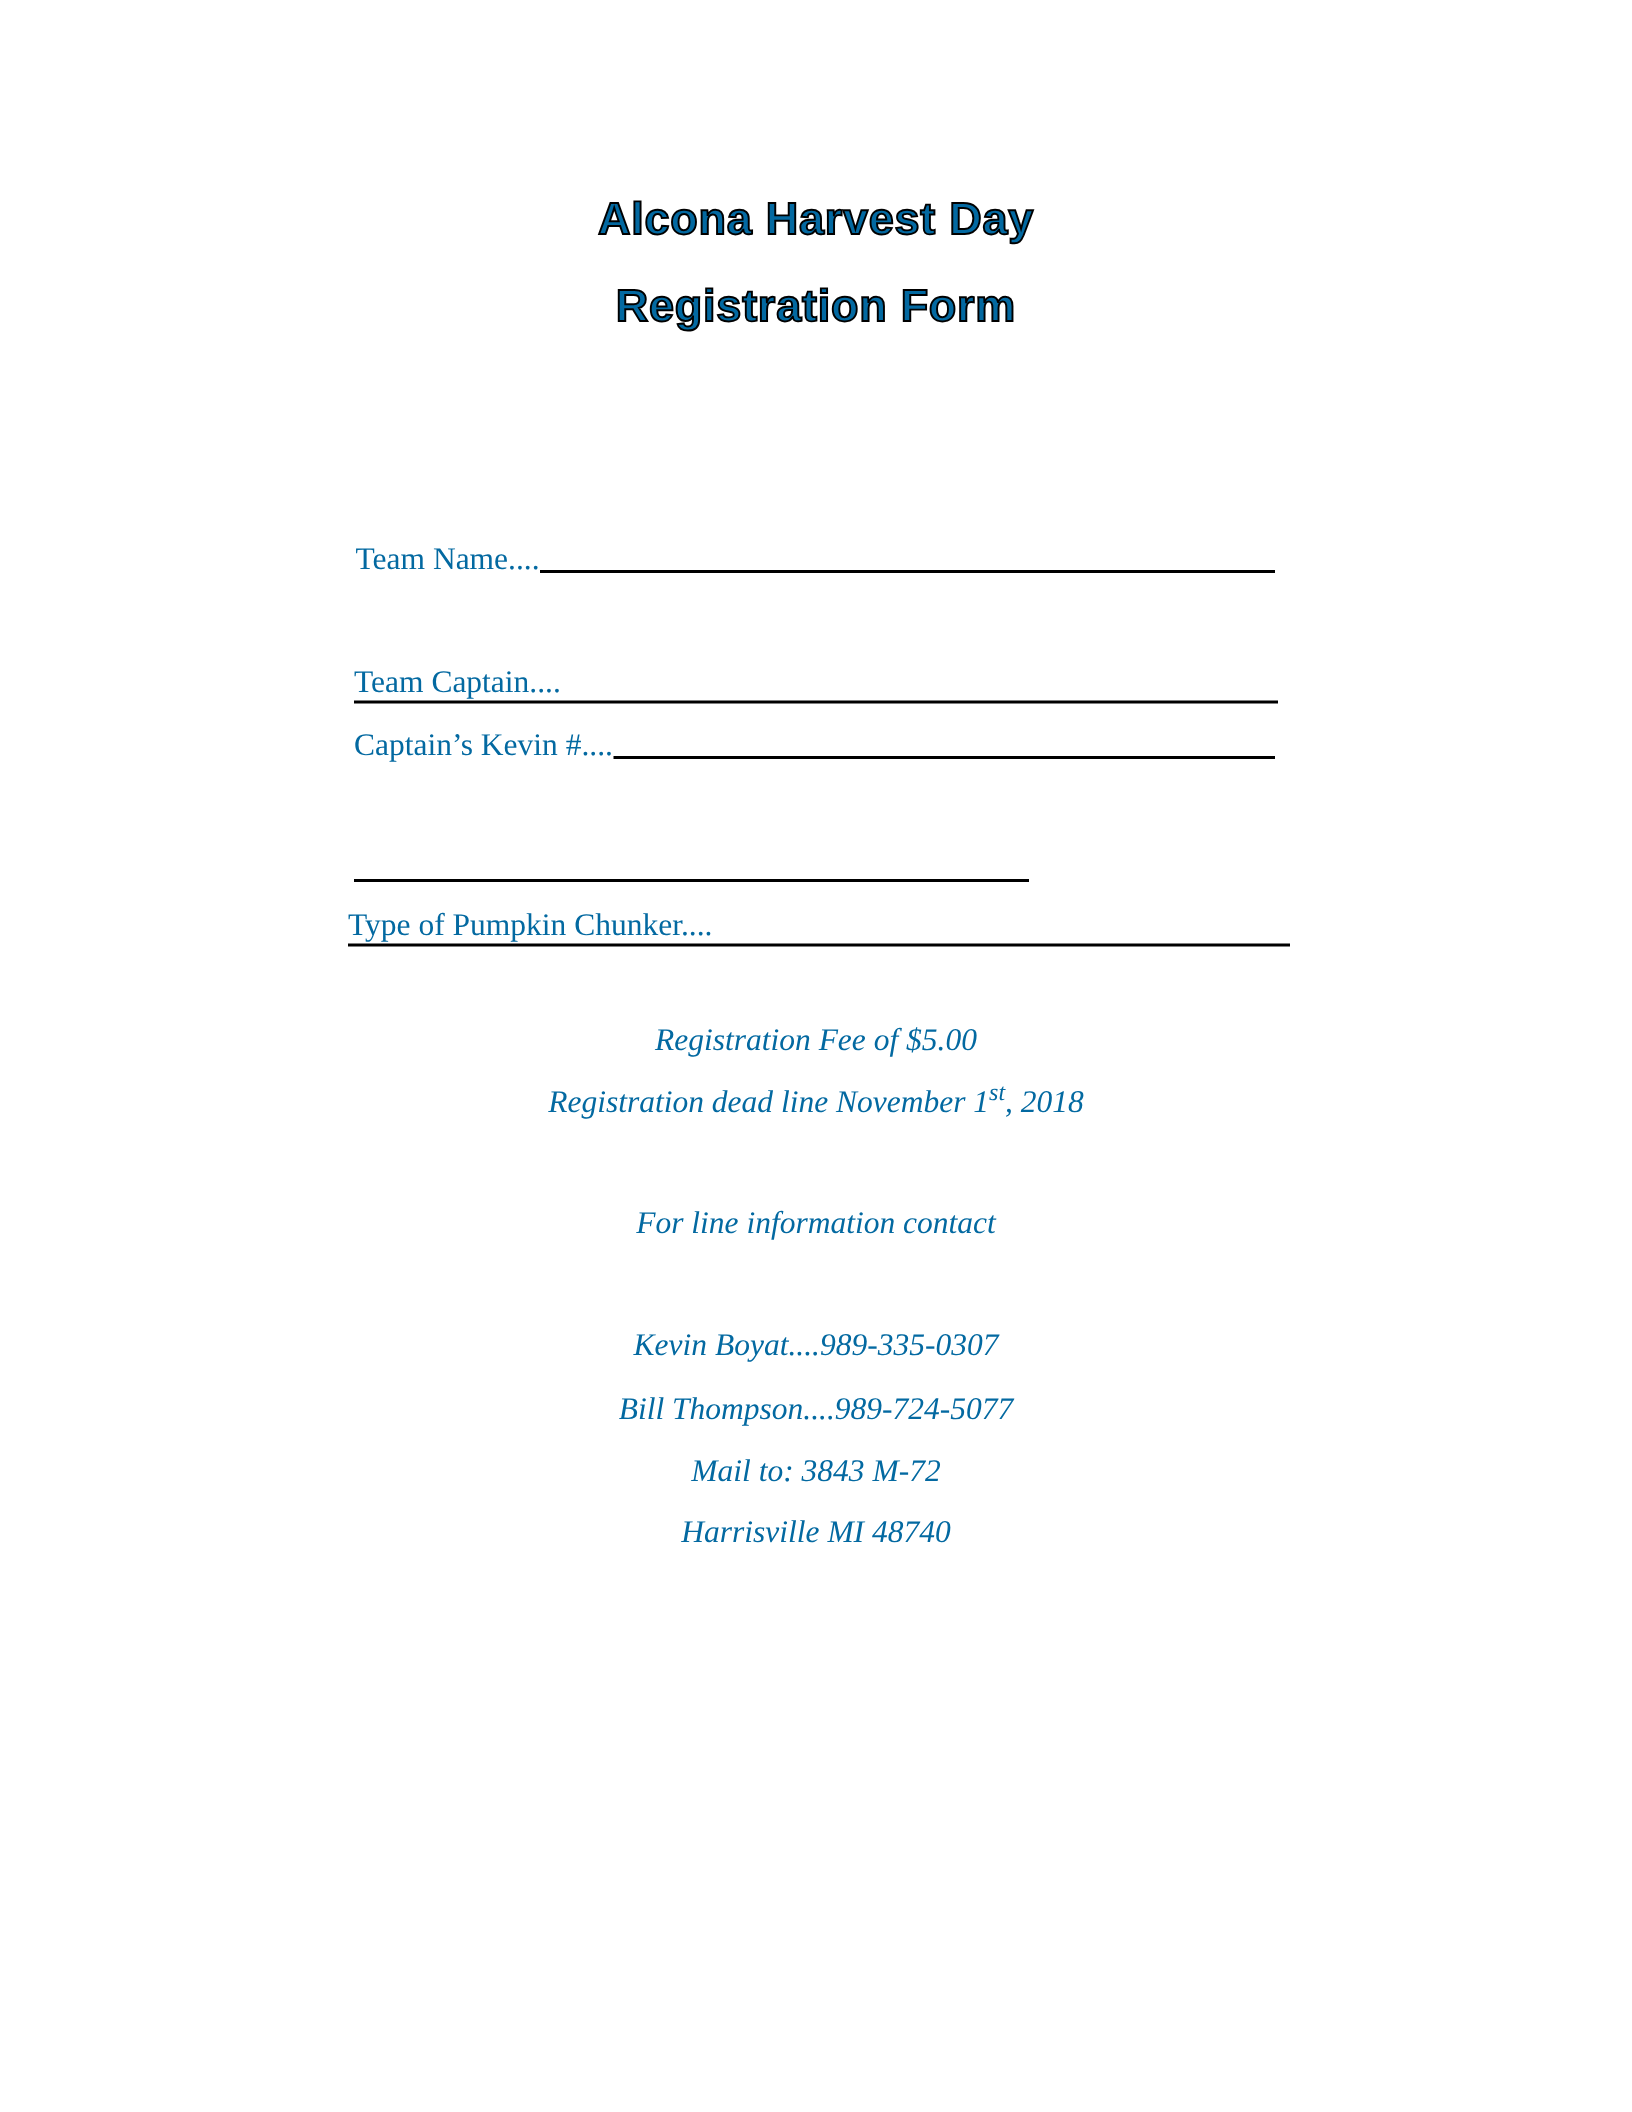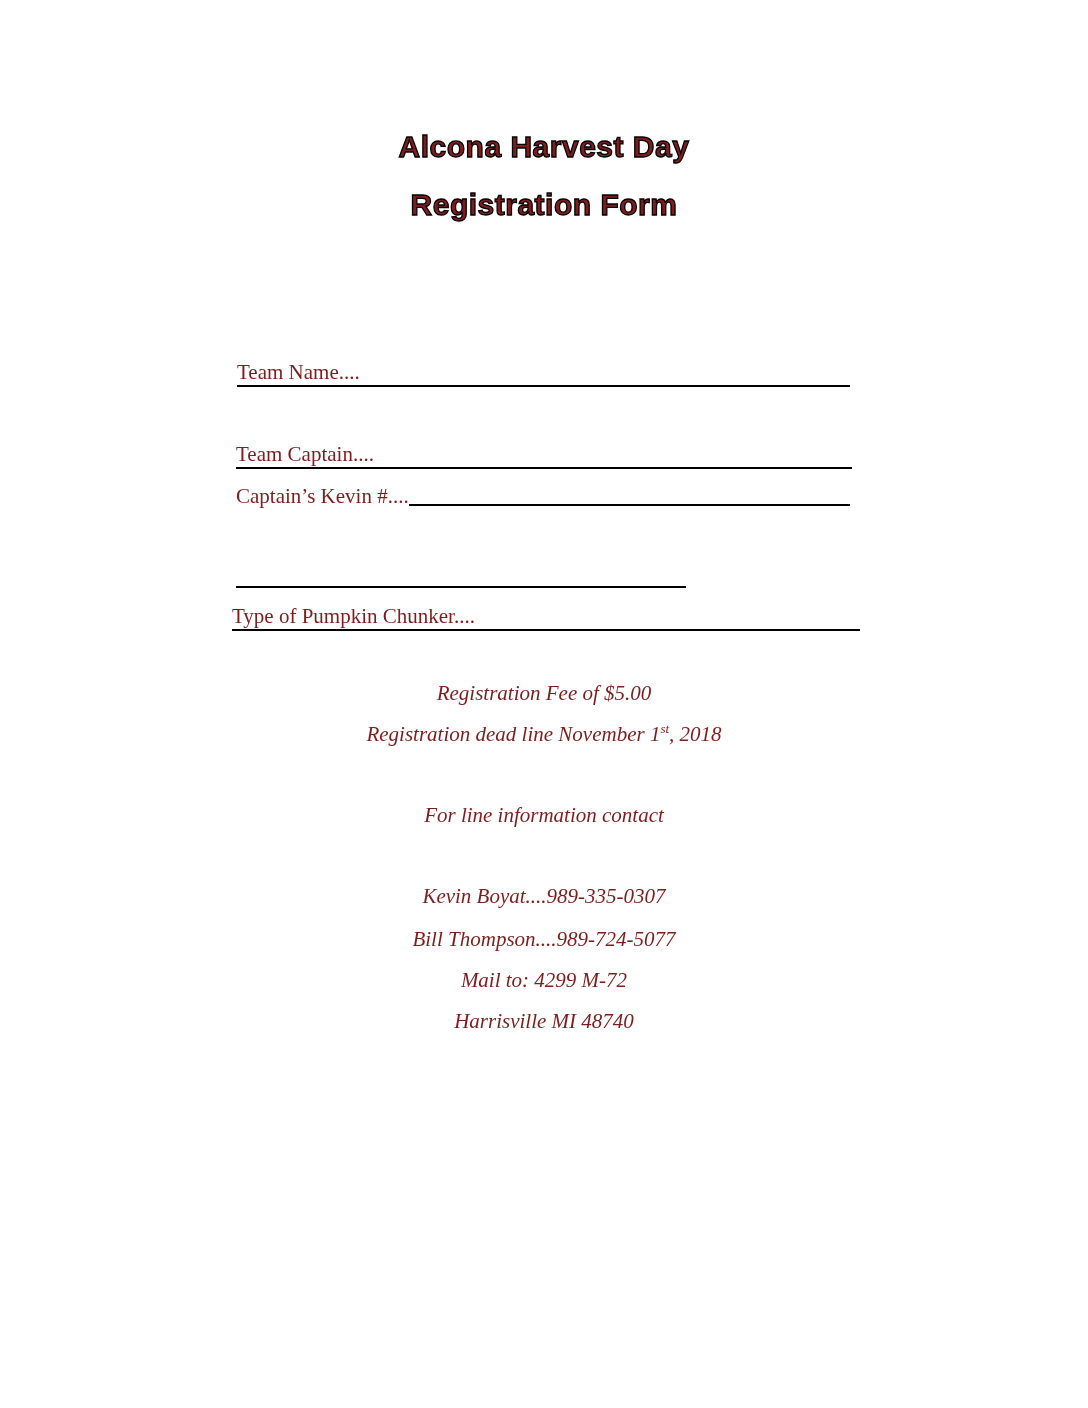--- a/index.html
+++ b/index.html
@@ -5,21 +5,21 @@
   html, body {
     margin: 0;
     padding: 0;
     background: #ffffff;
   }
   .page {
     position: relative;
     width: 1088px;
     height: 1408px;
     background: #ffffff;
-    color: #7f1d1d;
+    color: #0369a1;
     overflow: hidden;
     font-family: "Liberation Serif", serif;
   }
   
   .doc-title {
     position: absolute;
     left: 0;
     width: 100%;
     text-align: center;
     margin: 0;
@@ -42,21 +42,21 @@
     line-height: 25px;
     height: 25px;
   }
   .field .label { white-space: pre; }
   .field .blank {
     flex: 1;
     align-self: stretch;
     border-bottom: 2px solid #000000;
     margin-bottom: 3px;
   }
-  .field-1 { top: 360px; left: 237px; width: 613px; flex-direction: column; }
+  .field-1 { top: 360px; left: 237px; width: 613px; }
   .field-2 { top: 442px; left: 236px; width: 616px; flex-direction: column; }
   .field-3 { top: 484px; left: 236px; width: 614px; }
   .field-4 { top: 566px; left: 236px; width: 450px; }
   .field-5 { top: 604px; left: 232px; width: 628px; flex-direction: column; }
 
   
   .center-line {
     position: absolute;
     left: 0;
     width: 100%;
@@ -68,21 +68,21 @@
   }
   .fee-line        { top: 681px; }
   .deadline-line   { top: 722px; }
   .info-heading    { top: 803px; }
   .contact-line-1  { top: 884px; }
   .contact-line-2  { top: 927px; text-align: center; }
   .contact-line-3  { top: 968px; }
   .contact-line-4  { top: 1009px; }
 
   .sup {
-    font-size: 13px;
+    font-size: 16px;
     vertical-align: super;
     line-height: 0;
   }
 </style>
 </head>
 <body>
 
 <div class="page">
 
   <h1 class="doc-title title-line1">Alcona Harvest Day</h1>
@@ -116,17 +116,17 @@
   <p class="center-line fee-line">Registration Fee of $5.00</p>
 
   <p class="center-line deadline-line"><span>Registration dead line November 1</span><sup class="sup">st</sup><span>, 2018</span></p>
 
   <p class="center-line info-heading">For line information contact</p>
 
   <p class="center-line contact-line-1">Kevin Boyat....989-335-0307</p>
 
   <p class="center-line contact-line-2">Bill Thompson....989-724-5077</p>
 
-  <p class="center-line contact-line-3">Mail to: 4299 M-72</p>
+  <p class="center-line contact-line-3">Mail to: 3843 M-72</p>
 
   <p class="center-line contact-line-4">Harrisville MI 48740</p>
 
 </div>
 
 </body></html>

